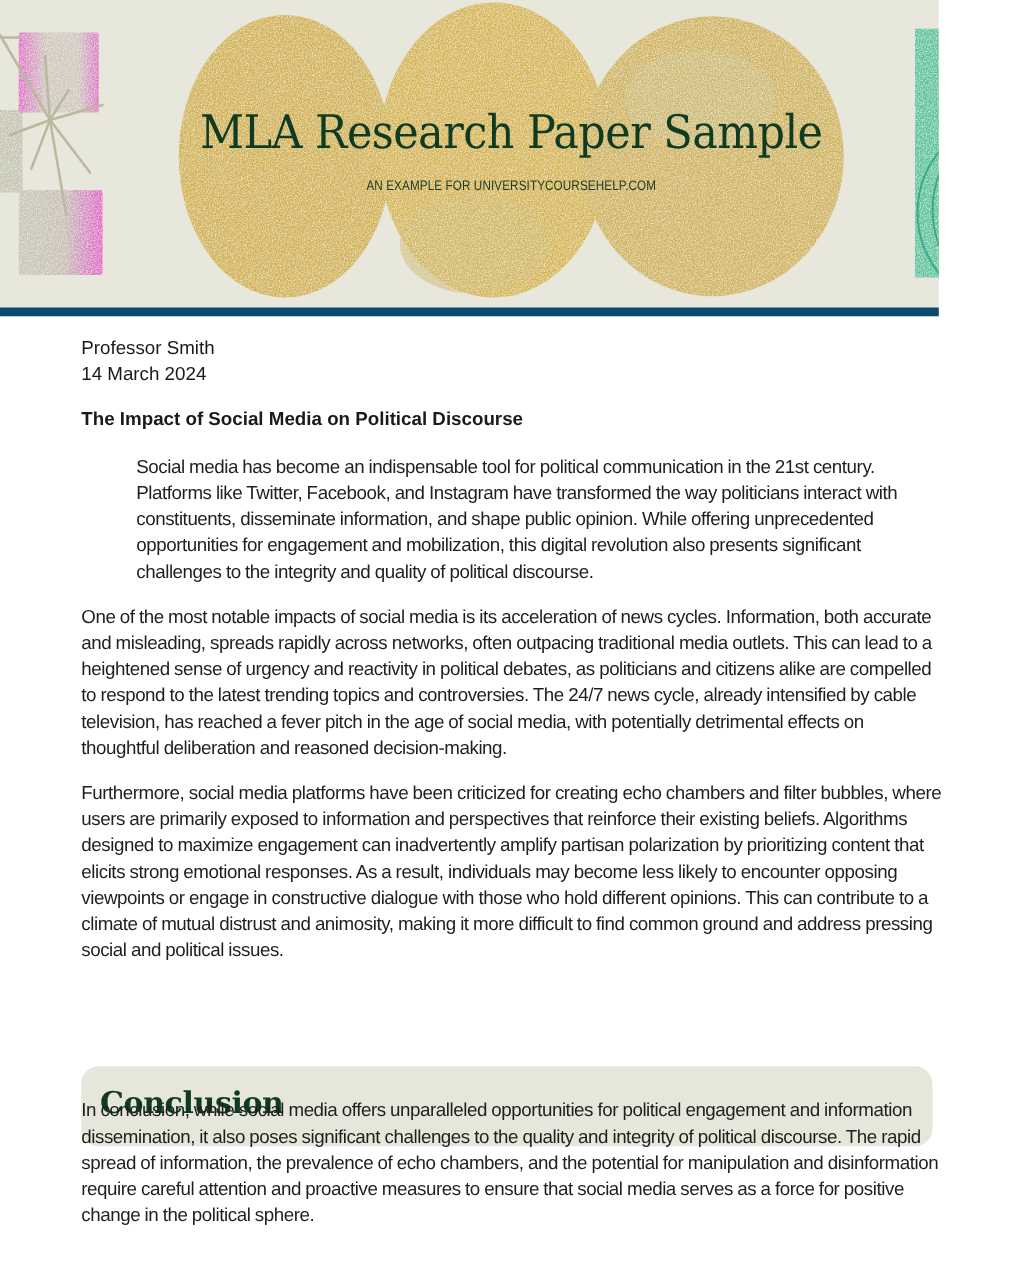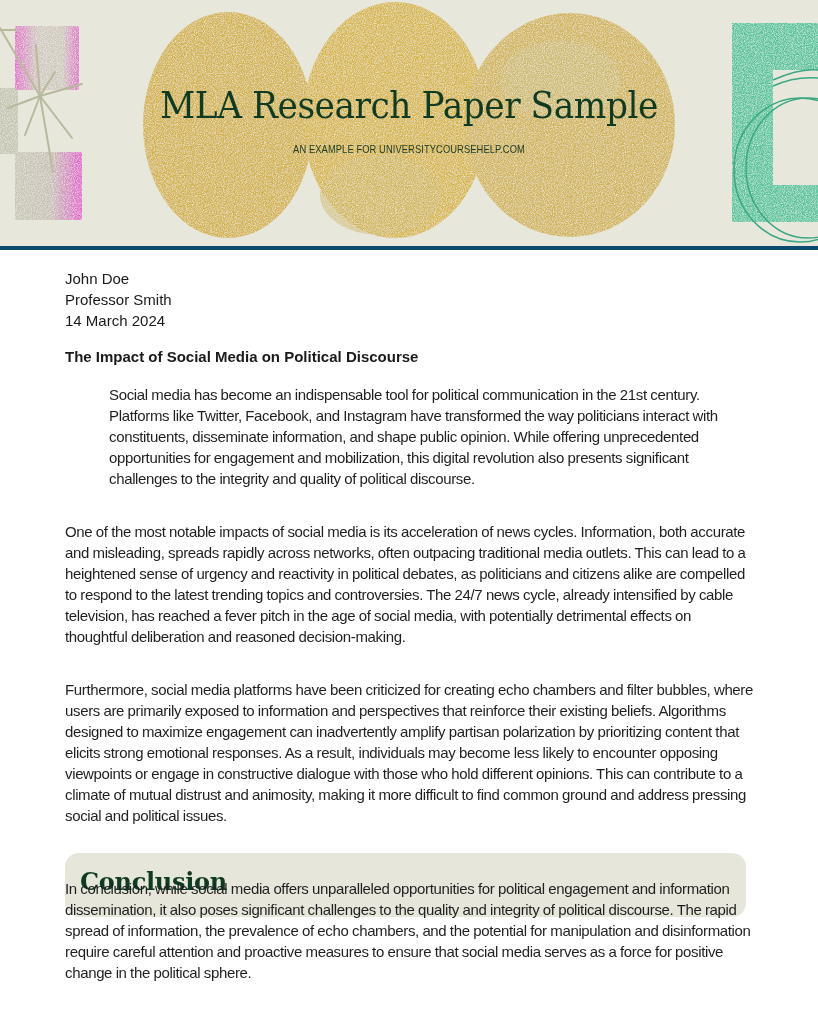--- a/index.html
+++ b/index.html
@@ -4,23 +4,23 @@
 <style>
   html, body { margin: 0; padding: 0; }
   body {
     width: 818px; height: 1024px; overflow: hidden;
     background: #ffffff;
     font-family: "Liberation Sans", sans-serif;
     color: #1a1a1a;
     position: relative;
   }
   .banner {
-    position: absolute; left: 0; top: 0; width: 818px; height: 246px;
+    position: absolute; left: 0; top: 0; width: 751px; height: 246px;
     background: #e8e7dc; overflow: hidden;
-    border-bottom: 4px solid #0c4a6e;
+    border-bottom: 7px solid #0c4a6e;
   }
   .banner svg.art { position: absolute; left: 0; top: 0; }
   .banner-title {
     position: absolute; left: 0; width: 818px; top: 84px;
     text-align: center;
     font-family: "DejaVu Serif", serif;
     font-size: 37px; letter-spacing: -0.5px;
     color: #0e3b22;
     transform: scaleX(0.93);
   }
@@ -36,21 +36,21 @@
     position: absolute; left: 65px; top: 268px; width: 690px;
   }
   .header-line {
     font-size: 15px; line-height: 21px; color: #1a1a1a;
   }
   .paper-title {
     margin-top: 15px;
     font-size: 15px; font-weight: bold; line-height: 21px;
   }
   .para {
-    margin-top: 32px;
+    margin-top: 15px;
     font-size: 15px; line-height: 21px; color: #1f1f1f;
     letter-spacing: -0.35px;
     word-spacing: -0.3px;
   }
   .para.first { margin-top: 17px; margin-left: 44px; }
   .conclusion-box {
     position: absolute; left: 65px; top: 853px; width: 681px; height: 64px;
     background: #e7e6db; border-radius: 14px;
   }
   .conclusion-heading {
@@ -125,21 +125,20 @@
         <path d="M773 80 Q800 68 818 70"></path>
         <path d="M773 86 Q795 76 818 78"></path>
       </g>
     </g>
   </svg>
   <div class="banner-title">MLA Research Paper Sample</div>
   <div class="banner-subtitle">AN EXAMPLE FOR UNIVERSITYCOURSEHELP.COM</div>
 </div>
 
 <div class="content">
-  <div class="header-line">John Doe</div>
   <div class="header-line">Professor Smith</div>
   <div class="header-line">14 March 2024</div>
 
   <div class="paper-title">The Impact of Social Media on Political Discourse</div>
 
   <p class="para first" style="margin-bottom:0">Social media has become an indispensable tool for political communication in the 21st century. Platforms like Twitter, Facebook, and Instagram have transformed the way politicians interact with constituents, disseminate information, and shape public opinion. While offering unprecedented opportunities for engagement and mobilization, this digital revolution also presents significant challenges to the integrity and quality of political discourse.</p>
   <p class="para" style="margin-bottom:0">One of the most notable impacts of social media is its acceleration of news cycles. Information, both accurate and misleading, spreads rapidly across networks, often outpacing traditional media outlets. This can lead to a heightened sense of urgency and reactivity in political debates, as politicians and citizens alike are compelled to respond to the latest trending topics and controversies. The 24/7 news cycle, already intensified by cable television, has reached a fever pitch in the age of social media, with potentially detrimental effects on thoughtful deliberation and reasoned decision-making.</p>
   <p class="para" style="margin-bottom:0">Furthermore, social media platforms have been criticized for creating echo chambers and filter bubbles, where users are primarily exposed to information and perspectives that reinforce their existing beliefs. Algorithms designed to maximize engagement can inadvertently amplify partisan polarization by prioritizing content that elicits strong emotional responses. As a result, individuals may become less likely to encounter opposing viewpoints or engage in constructive dialogue with those who hold different opinions. This can contribute to a climate of mutual distrust and animosity, making it more difficult to find common ground and address pressing social and political issues.</p>
 </div>
 

